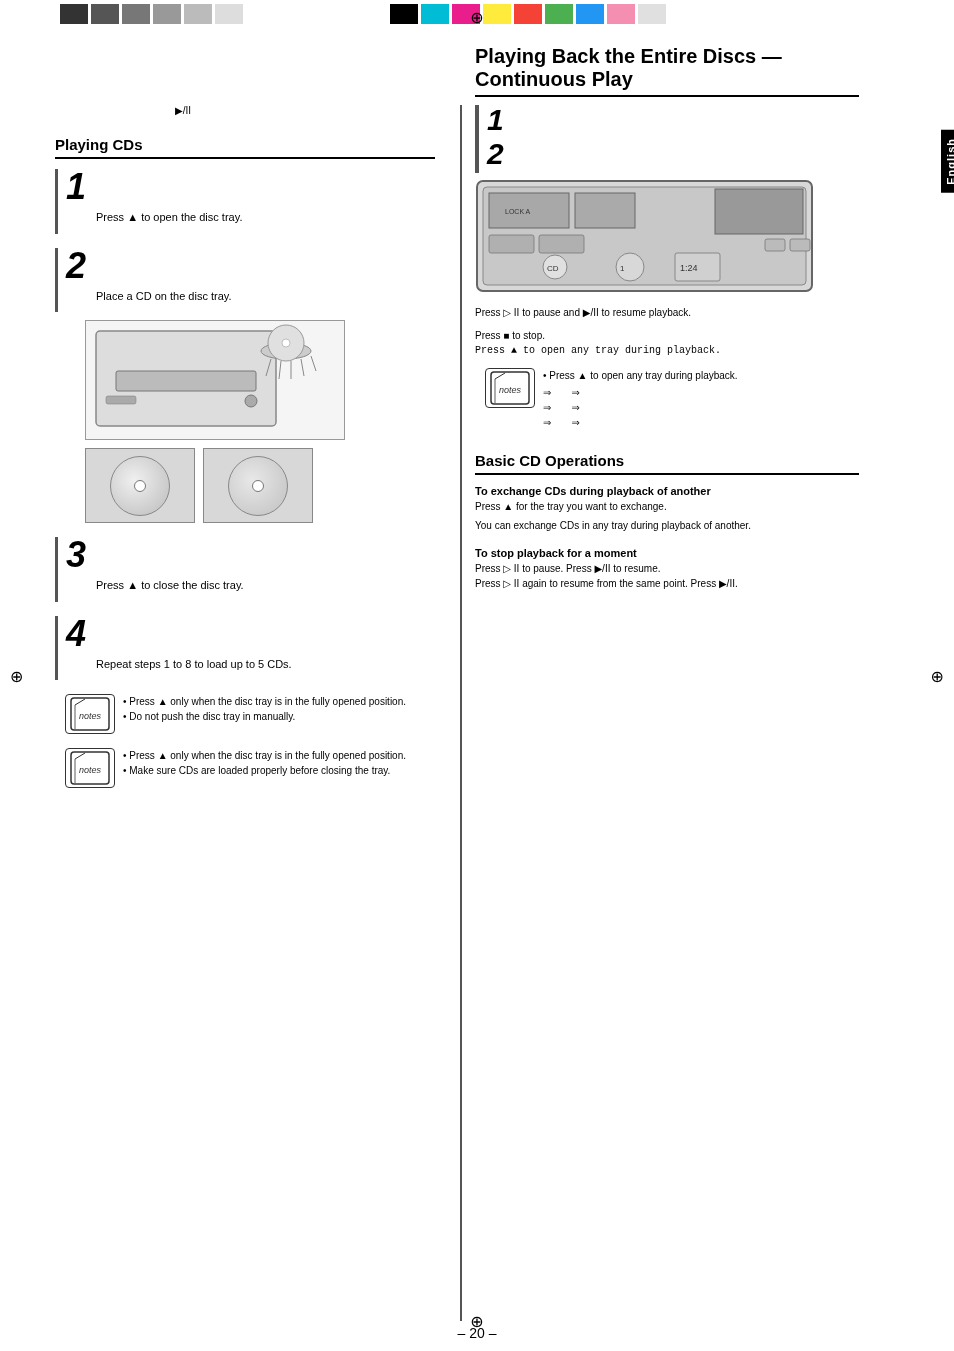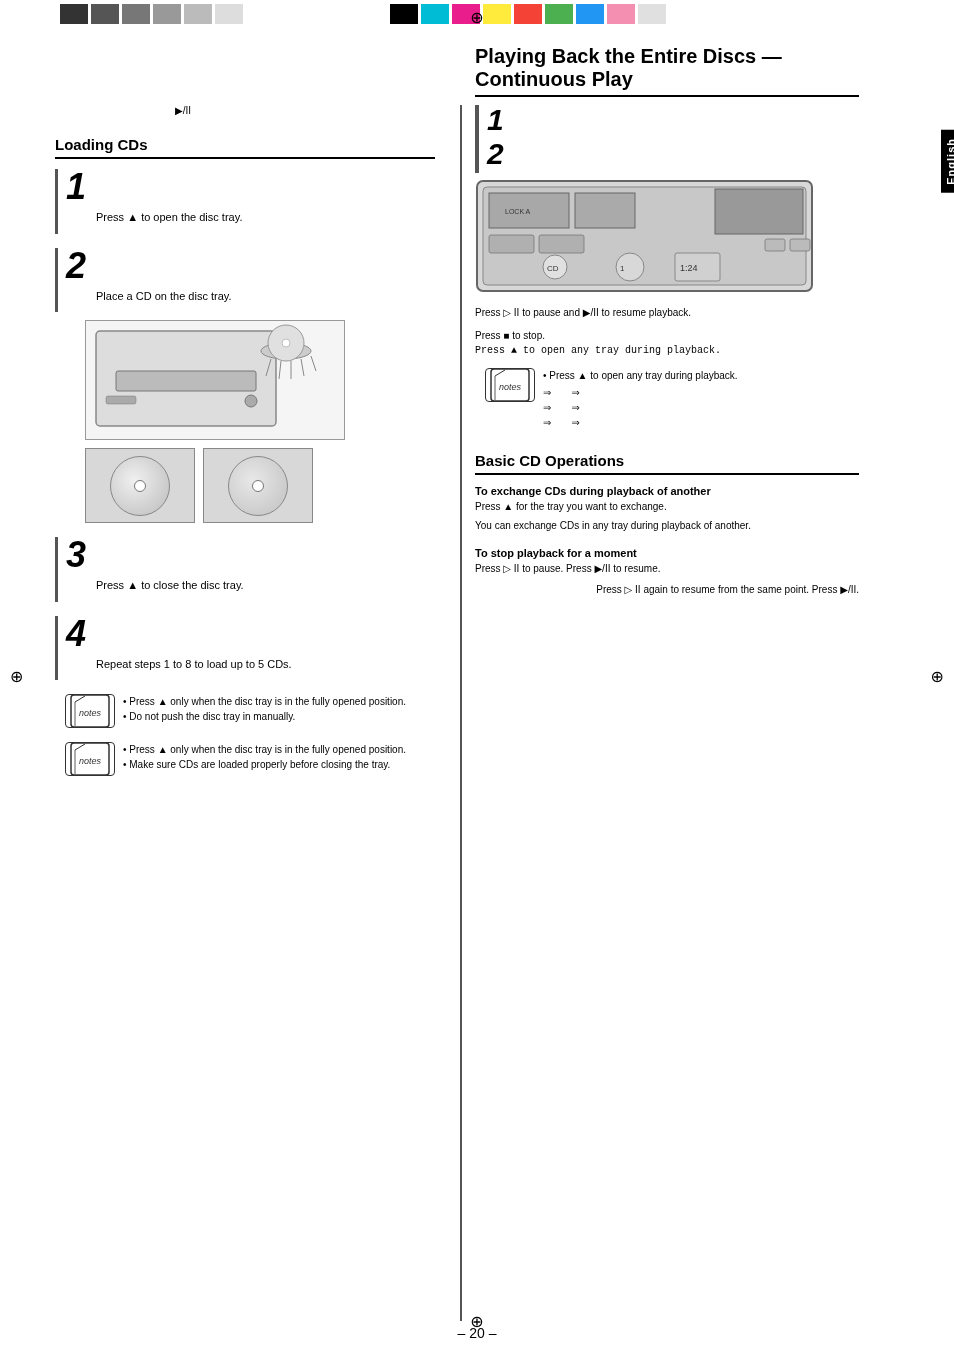--- a/index.html
+++ b/index.html
@@ -144,21 +144,21 @@
     
     .cd-row {
       display: flex;
       gap: 10px;
       margin: 6px 0 6px 30px;
     }
 
     
     .notes-icon {
       width: 50px;
-      height: 34px;
+      height: 40px;
       border: 1.5px solid #333;
       border-radius: 4px;
       display: flex;
       align-items: center;
       justify-content: center;
       font-size: 9px;
       font-style: italic;
       text-align: center;
       background: #fff;
       margin-right: 8px;
@@ -302,21 +302,21 @@
 <div class="english-tab">English</div>
 
 <div class="main-content">
 
   <div class="left-col">
 
     <div style="font-size:10px; margin-bottom:20px; margin-left:120px;">
       <span>▶/II</span>
     </div>
 
-    <div class="section-header">Loading CDs</div>
+    <div class="section-header">Playing CDs</div>
 
     <div class="step-block">
       <div class="step-bar">
         <div class="step-vbar"></div>
         <div style="flex:1">
           <div class="step-num">1</div>
           <div class="step-text">
             Press <span>▲</span> to open the disc tray.
           </div>
         </div>
@@ -528,21 +528,21 @@
           You can exchange CDs in any tray during playback of another.
         </div>
       </div>
 
       <div style="margin-top:14px;">
         <div class="sub-heading">To stop playback for a moment</div>
         <div class="small-text">
           Press <span>▷ II</span> to pause.
           Press <span>▶/II</span> to resume.
         </div>
-        <div class="small-text" style="margin-top:6px;text-align:right;">
+        <div class="small-text" style="">
           Press <span>▷ II</span> again to resume from the same point. 
           Press <span>▶/II</span>.
         </div>
       </div>
     </div>
 
   </div>
 
 </div>
 

